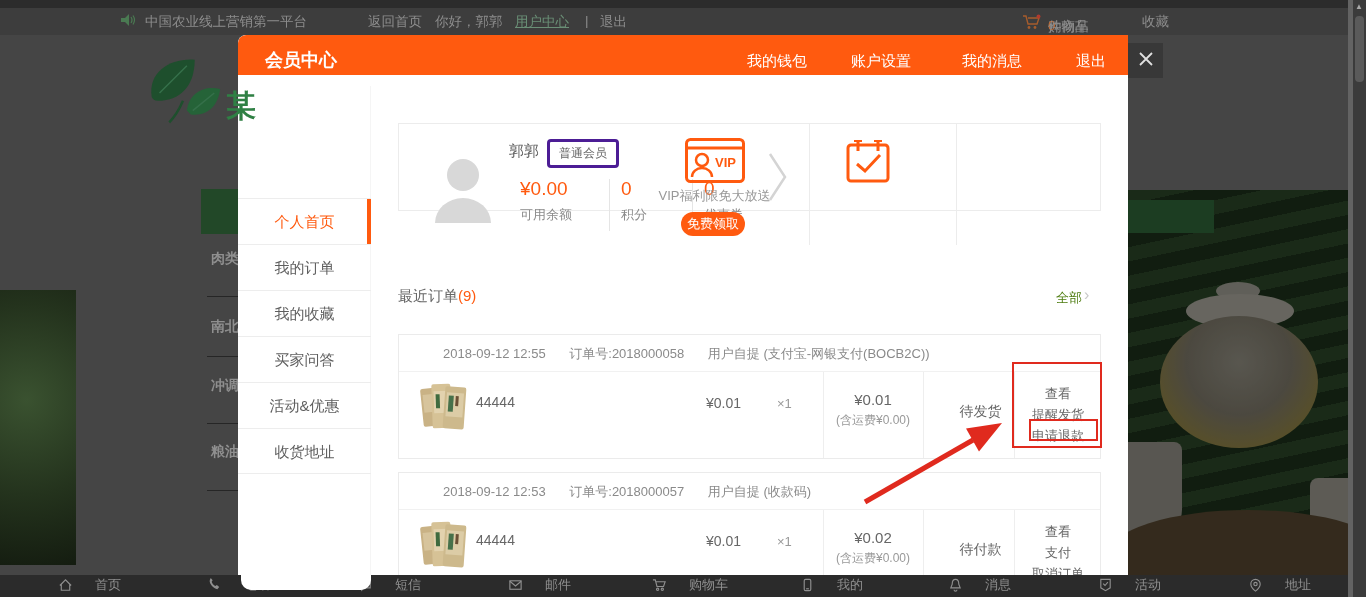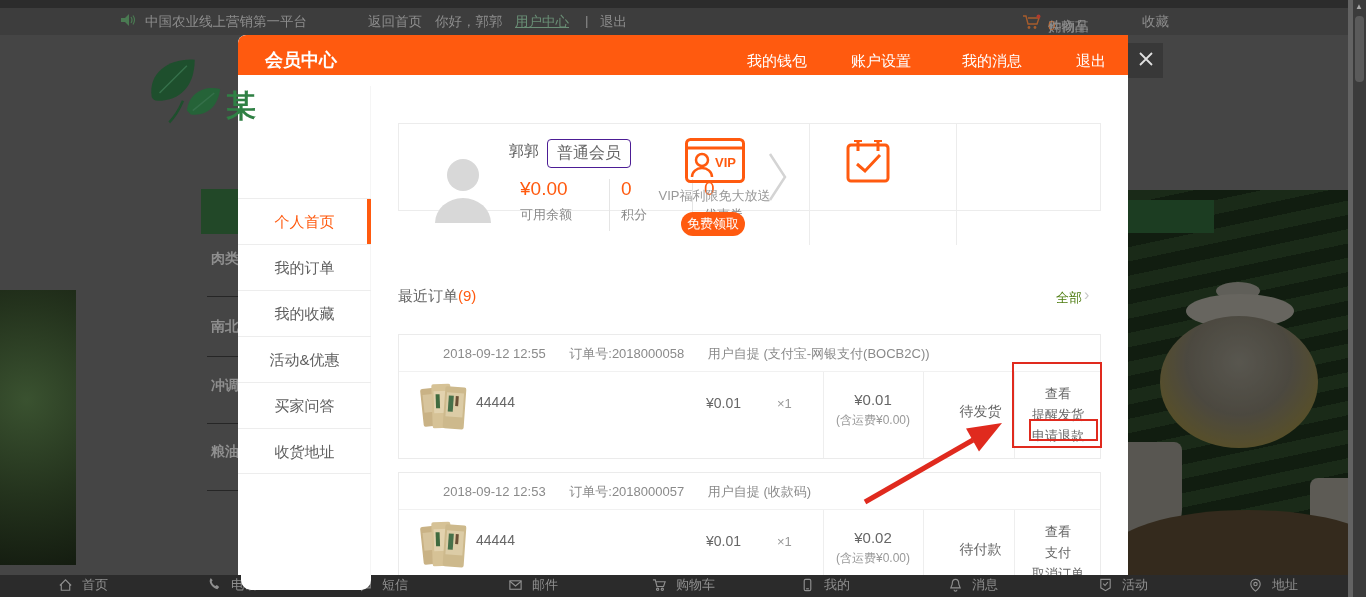--- a/index.html
+++ b/index.html
@@ -33,21 +33,21 @@
   .scene .cup-right{ position:absolute; left:182px; top:288px; width:62px; height:82px; border-radius:8px 8px 22px 22px; background:#96938a; }
   .scene .tray { position:absolute; left:-20px; top:320px; width:280px; height:90px; border-radius:50%; background:#54452f; }
   .scene .shade { position:absolute; inset:0; background:rgba(0,0,0,0.38); }
   .edge-strip { left:1348px; top:0; width:5px; height:597px; background:#636363; z-index:24; }
   .scrollbar { left:1353px; top:0; width:13px; height:597px; background:#3b3b3b; z-index:25; }
   .scroll-arrow { position:absolute; left:2px; top:2px; font-size:8px; color:#a8a8a8; }
   .scroll-thumb { position:absolute; left:2px; top:16px; width:9px; height:66px; background:#5a5a5a; border-radius:4px; }
 
   
   .bottombar { left:0; top:575px; width:1366px; height:22px; background:#2b2b2b; z-index:15; }
-  .bnav { position:absolute; top:1px; display:inline-flex; align-items:center; gap:9px; color:#8f8f8f; font-size:13px; white-space:nowrap; }
+  .bnav { position:absolute; top:1px; display:inline-flex; align-items:center; gap:22px; color:#8f8f8f; font-size:13px; white-space:nowrap; }
   .bnav svg { display:block; }
   .white-tab { left:241px; top:575px; width:130px; height:15px; background:#ffffff; border-radius:0 0 10px 10px; z-index:16; }
 
   
   .modal { left:238px; top:35px; width:890px; height:540px; background:#ffffff; border-radius:8px 0 0 0; overflow:hidden; z-index:10; }
   .m-header { position:absolute; left:0; top:0; width:890px; height:40px; background:#ff5a0f; border-radius:8px 0 0 0; }
   .m-title { position:absolute; left:27px; top:0; line-height:51px; color:#fff; font-size:18px; font-weight:bold; }
   .m-nav { position:absolute; top:0; line-height:51px; color:#fff; font-size:15px; cursor:pointer; white-space:nowrap; }
   .close-btn { left:1128px; top:43px; width:35px; height:35px; background:#383838; z-index:11;
                display:flex; align-items:center; justify-content:center; cursor:pointer; }
@@ -57,21 +57,21 @@
   .m-item { position:relative; height:46px; line-height:46px; text-align:center; font-size:15px; color:#5e5e5e;
             border-top:1px solid #ededed; cursor:pointer; }
   .m-item:last-child { border-bottom:1px solid #ededed; }
   .m-item.active { color:#ff5a0f; }
   .m-item.active::after { content:""; position:absolute; right:0; top:0; width:4px; height:100%; background:#ff5a0f; }
 
   .profile-card { position:absolute; left:160px; top:88px; width:703px; height:88px; border:1px solid #ececec; }
   .pc-div { position:absolute; top:0; width:1px; height:121px; background:#ececec; }
   .avatar { position:absolute; left:34px; top:33px; }
   .u-name { position:absolute; left:110px; top:18px; font-size:15px; color:#555; }
-  .u-badge { position:absolute; left:148px; top:15px; font-size:16px; color:#666; border:1px solid #4c1d95; border-radius:4px; padding:3px 9px; background:#fff; }
+  .u-badge { position:absolute; left:148px; top:15px; font-size:12px; color:#666; border:3px solid #4c1d95; border-radius:4px; padding:3px 9px; background:#fff; }
   .stat { position:absolute; top:54px; }
   .stat .v { font-size:19px; color:#ff5a0f; }
   .stat .l { font-size:13px; color:#8a8a8a; margin-top:6px; }
   .stat-div { position:absolute; top:55px; width:1px; height:52px; background:#e5e5e5; }
   .big-chev { position:absolute; left:368px; top:27px; }
   .vip-icon { position:absolute; left:242px; top:14px; width:147px; text-align:center; }
   .vip-cap { position:absolute; left:242px; top:63px; width:147px; text-align:center; font-size:13px; color:#999; }
   .vip-btn { position:absolute; left:282px; top:88px; width:64px; height:24px; line-height:24px; text-align:center;
              background:#ff5a0f; color:#fff; font-size:13px; border-radius:13px; cursor:pointer; }
   .cal-wrap { position:absolute; left:396px; top:14px; width:146px; text-align:center; }
@@ -182,22 +182,22 @@
       <div class="m-nav" style="left:613px;">账户设置</div>
       <div class="m-nav" style="left:724px;">我的消息</div>
       <div class="m-nav" style="left:838px;">退出</div>
     </div>
 
     <div class="m-sidebar">
       <div class="m-menu">
         <div class="m-item active">个人首页</div>
         <div class="m-item">我的订单</div>
         <div class="m-item">我的收藏</div>
+        <div class="m-item">买家问答</div>
         <div class="m-item">活动&amp;优惠</div>
-        <div class="m-item">买家问答</div>
         <div class="m-item">收货地址</div>
       </div>
     </div>
 
     <div class="profile-card">
       <div class="avatar">
         <svg width="60" height="66" viewBox="0 0 60 66">
             <circle cx="30" cy="18" r="16" fill="#d8d8d8"></circle>
             <path d="M2,66 a28,25 0 0 1 56,0 z" fill="#d8d8d8"></path>
           </svg>

